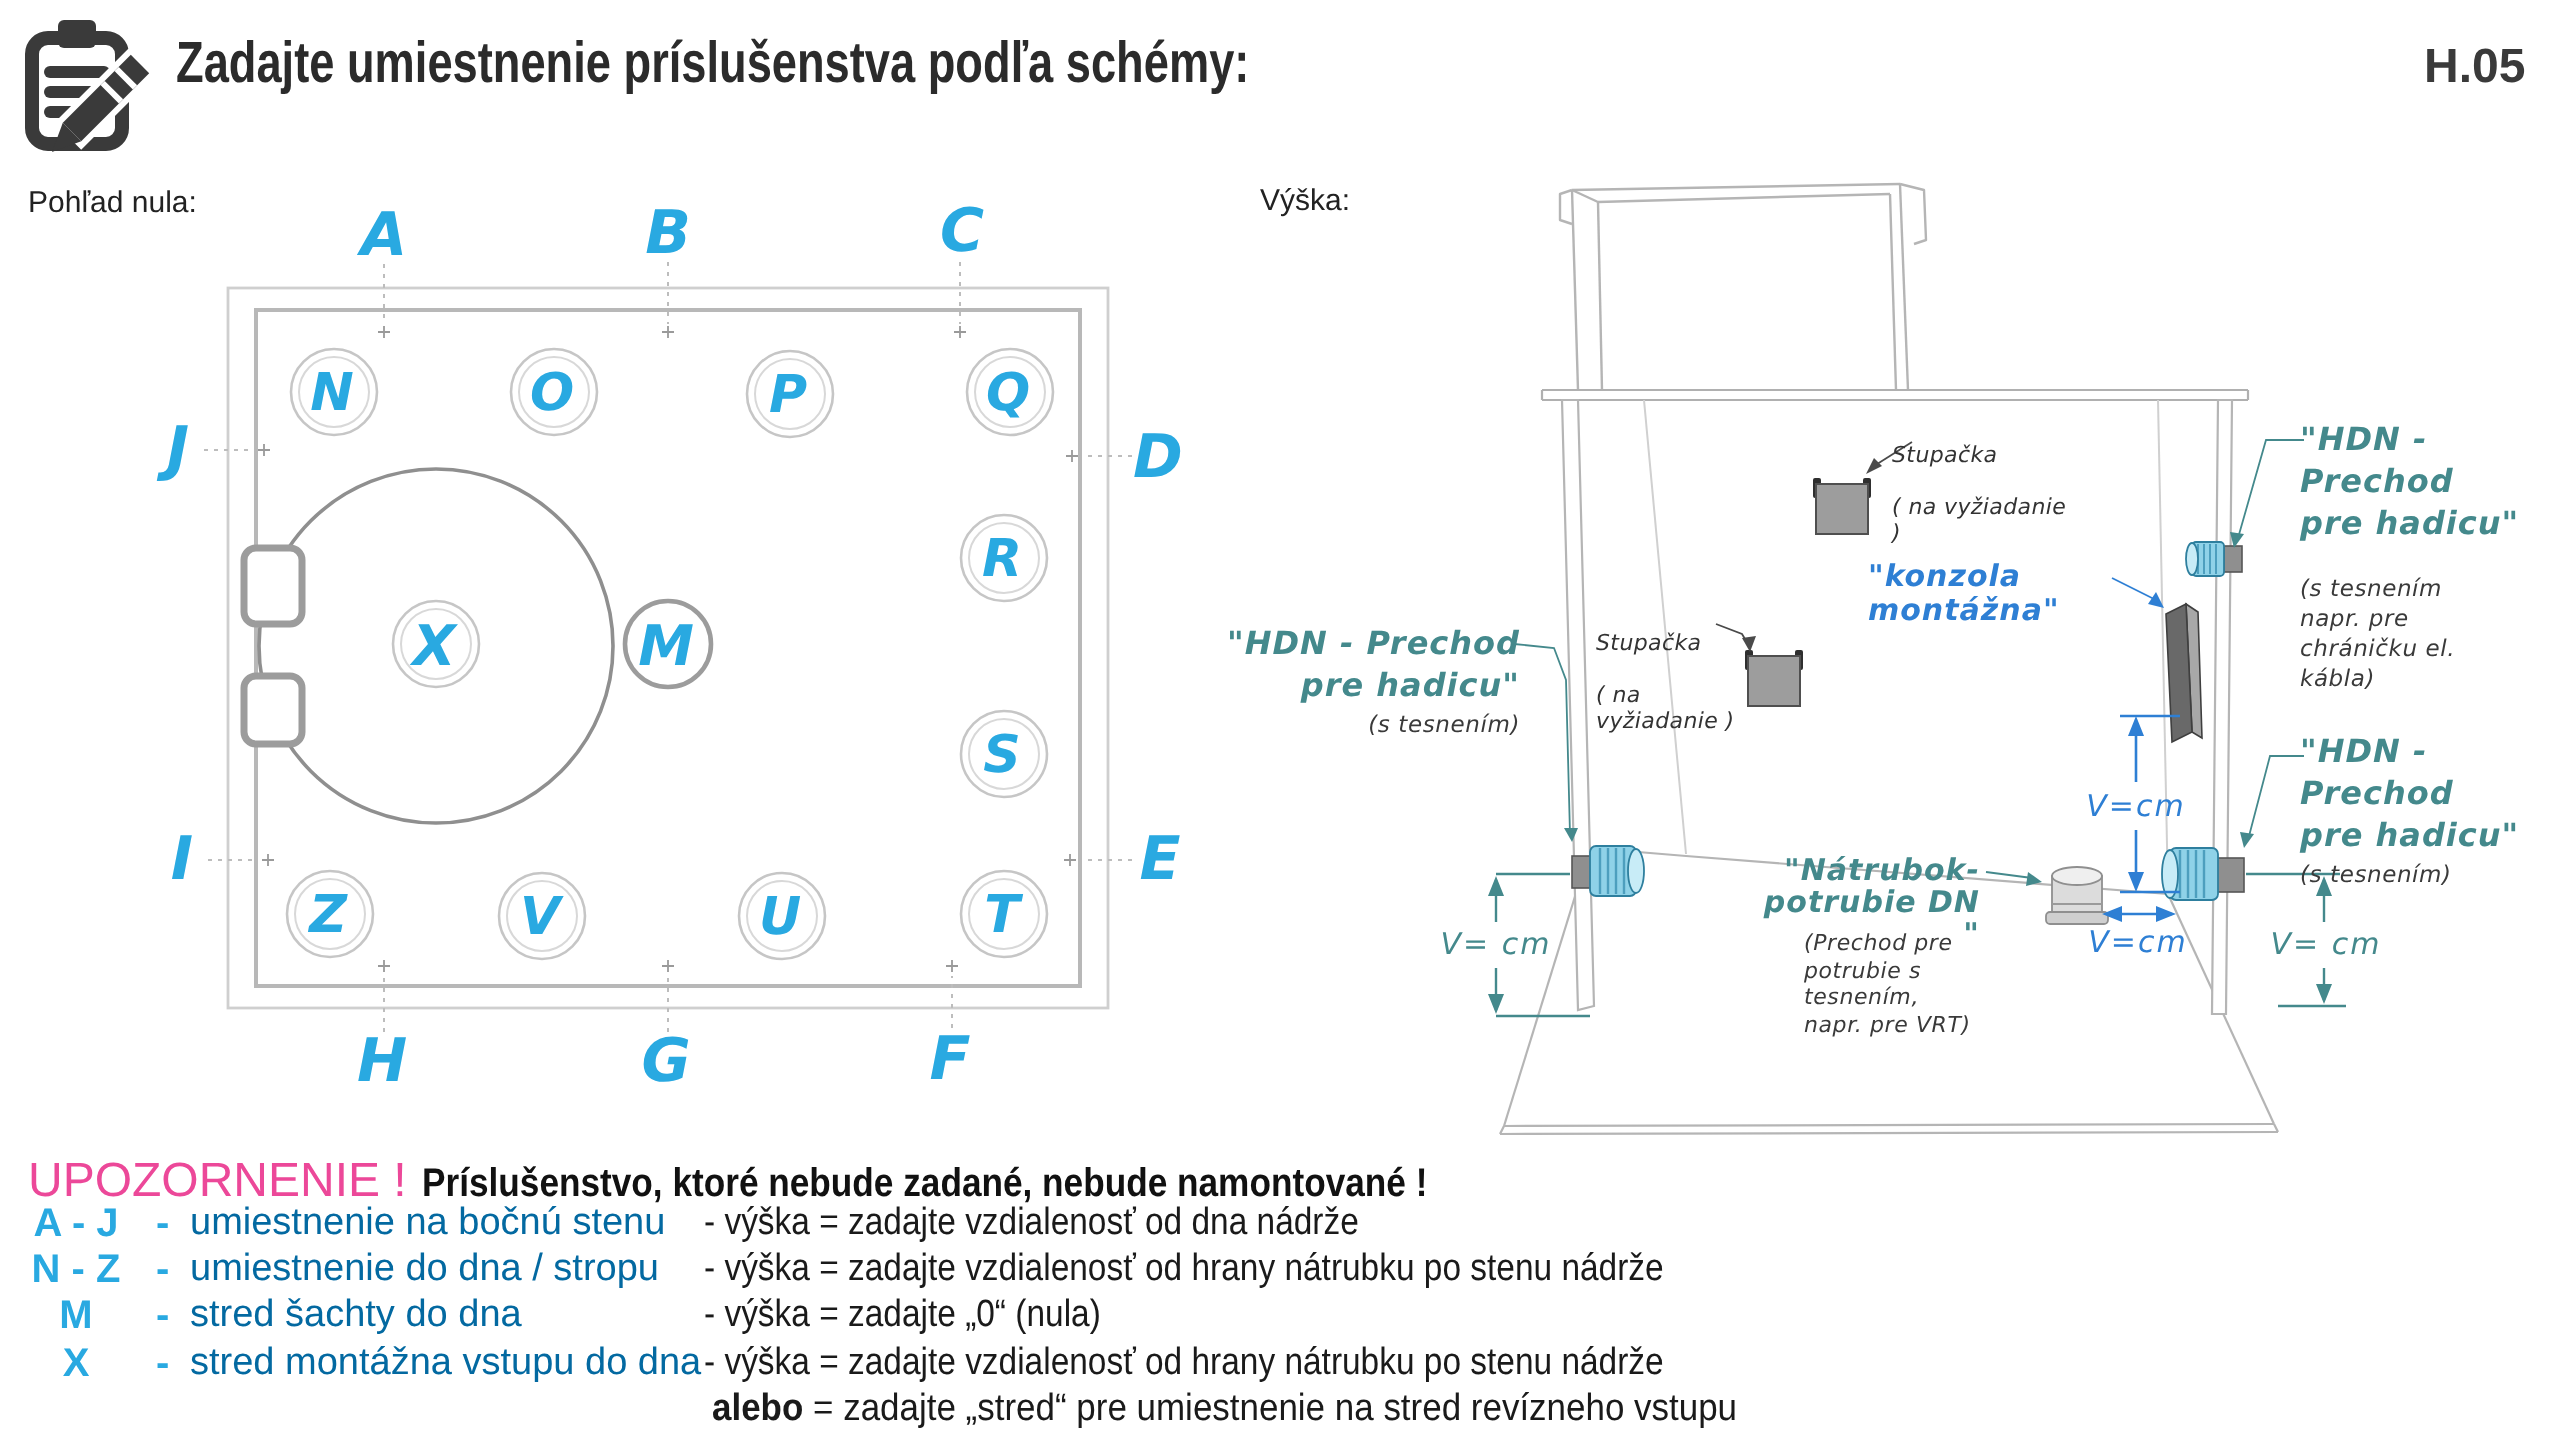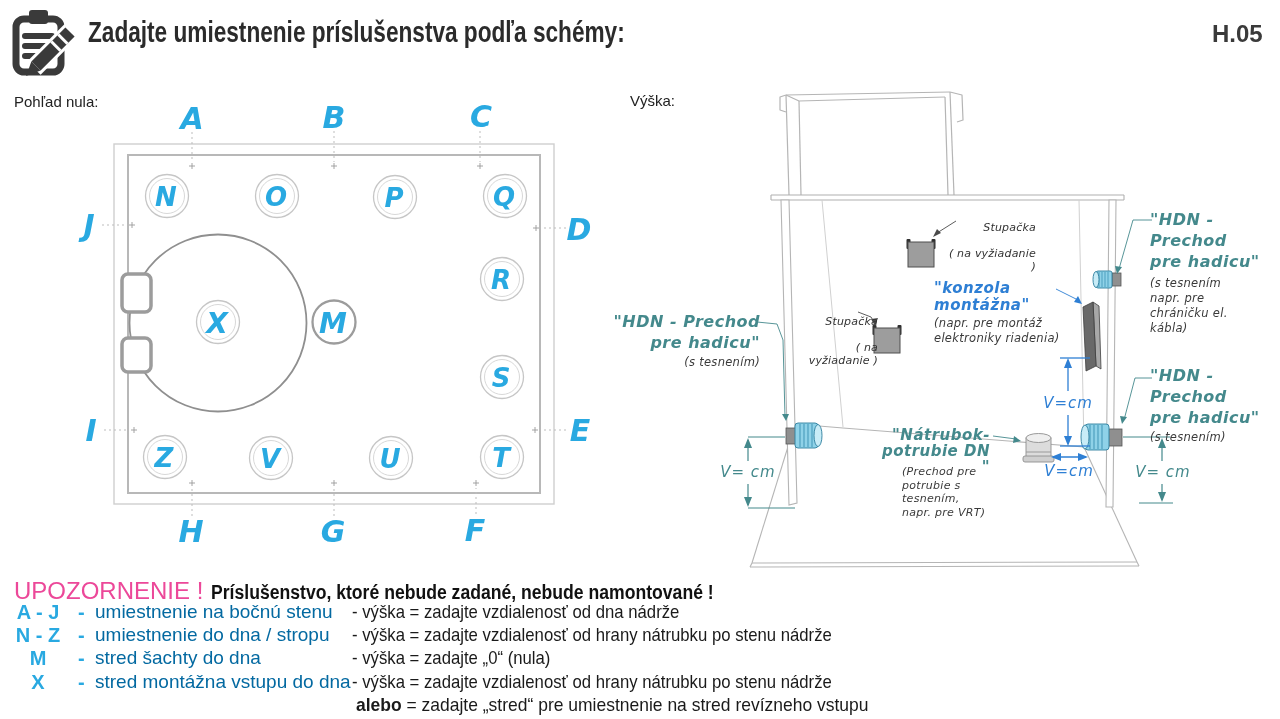--- a/index.html
+++ b/index.html
@@ -14,21 +14,21 @@
     left:88px;top:16px;font-size:29px;font-weight:bold;color:#2b2b2b;
     transform:scaleX(.78);transform-origin:left top;white-space:nowrap;
   }
   .page-code{left:1212px;top:20px;font-size:24px;font-weight:bold;color:#3a3a3a;}
   .section-label{font-size:15px;color:#222;}
   .ann-title-teal{color:#44898c;font-size:16px;font-weight:bold;letter-spacing:.5px;line-height:21px;white-space:pre-line;}
   .ann-title-teal.sm{font-size:15px;line-height:16px;}
   .ann-title-blue{color:#2e7fd4;font-size:15px;font-weight:bold;letter-spacing:.5px;line-height:17px;white-space:pre-line;}
   .ann-sub{color:#3a3a3a;font-size:11.5px;line-height:15px;white-space:pre-line;letter-spacing:.3px;}
   .ann-sub.sm{font-size:11px;line-height:13.5px;}
-  .stup{color:#333;font-size:11px;line-height:13px;white-space:pre-line;text-align:right;letter-spacing:.2px;}
+  .stup{color:#333;font-size:11px;line-height:13px;white-space:pre-line;text-align:left;letter-spacing:.2px;}
   .legend-row{position:absolute;left:0;width:1100px;height:23px;padding-left:34px;}
   .lg-key{position:absolute;left:4px;width:68px;text-align:center;font-weight:bold;font-size:20px;color:#29a9e1;}
   .lg-dash{position:absolute;left:78px;font-weight:bold;font-size:20px;color:#29a9e1;}
   .lg-desc{position:absolute;left:95px;font-size:19px;color:#0369a1;white-space:nowrap;}
   .lg-val{position:absolute;left:352px;font-size:19px;color:#1a1a1a;white-space:nowrap;
           transform:scaleX(.88);transform-origin:left top;}
   .warn-line{position:absolute;left:14px;top:577px;height:22px;white-space:nowrap;}
   .warn-red{font-weight:normal;font-size:24px;color:#ec4899;}
   .warn-rest{display:inline-block;font-weight:bold;font-size:20px;color:#111;margin-left:8px;
              transform:scaleX(.88);transform-origin:left top;}
@@ -313,27 +313,25 @@
 <div class="txt stup hand" style="left:946px;top:208px;width:90px;">
   <span>Stupačka</span><br>
   <span>( na vyžiadanie )</span>
 </div>
 <div class="txt stup hand" style="left:798px;top:302px;width:80px;">
   <span>Stupačka</span><br>
   <span>( na vyžiadanie )</span>
 </div>
 <div class="txt hand" style="left:934px;top:280px;width:140px;">
   <div class="ann-title-blue">"konzola montážna"</div>
-  <div class="ann-sub" style="margin-top:2px;">(napr. pre montáž
-elektroniky riadenia)</div>
 </div>
 <div class="txt hand" style="left:1150px;top:209px;width:130px;">
   <div class="ann-title-teal">"HDN - Prechod
 pre hadicu"</div>
-  <div class="ann-sub" style="margin-top:4px;">(s tesnením
+  <div class="ann-sub" style="margin-top:15px;">(s tesnením
 napr. pre
 chráničku el.
 kábla)</div>
 </div>
 <div class="txt hand" style="left:608px;top:311px;width:152px;text-align:right;">
   <div class="ann-title-teal">"HDN - Prechod
 pre hadicu"</div>
   <div class="ann-sub" style="margin-top:2px;">(s tesnením)</div>
 </div>
 <div class="txt hand" style="left:1150px;top:365px;width:130px;">

